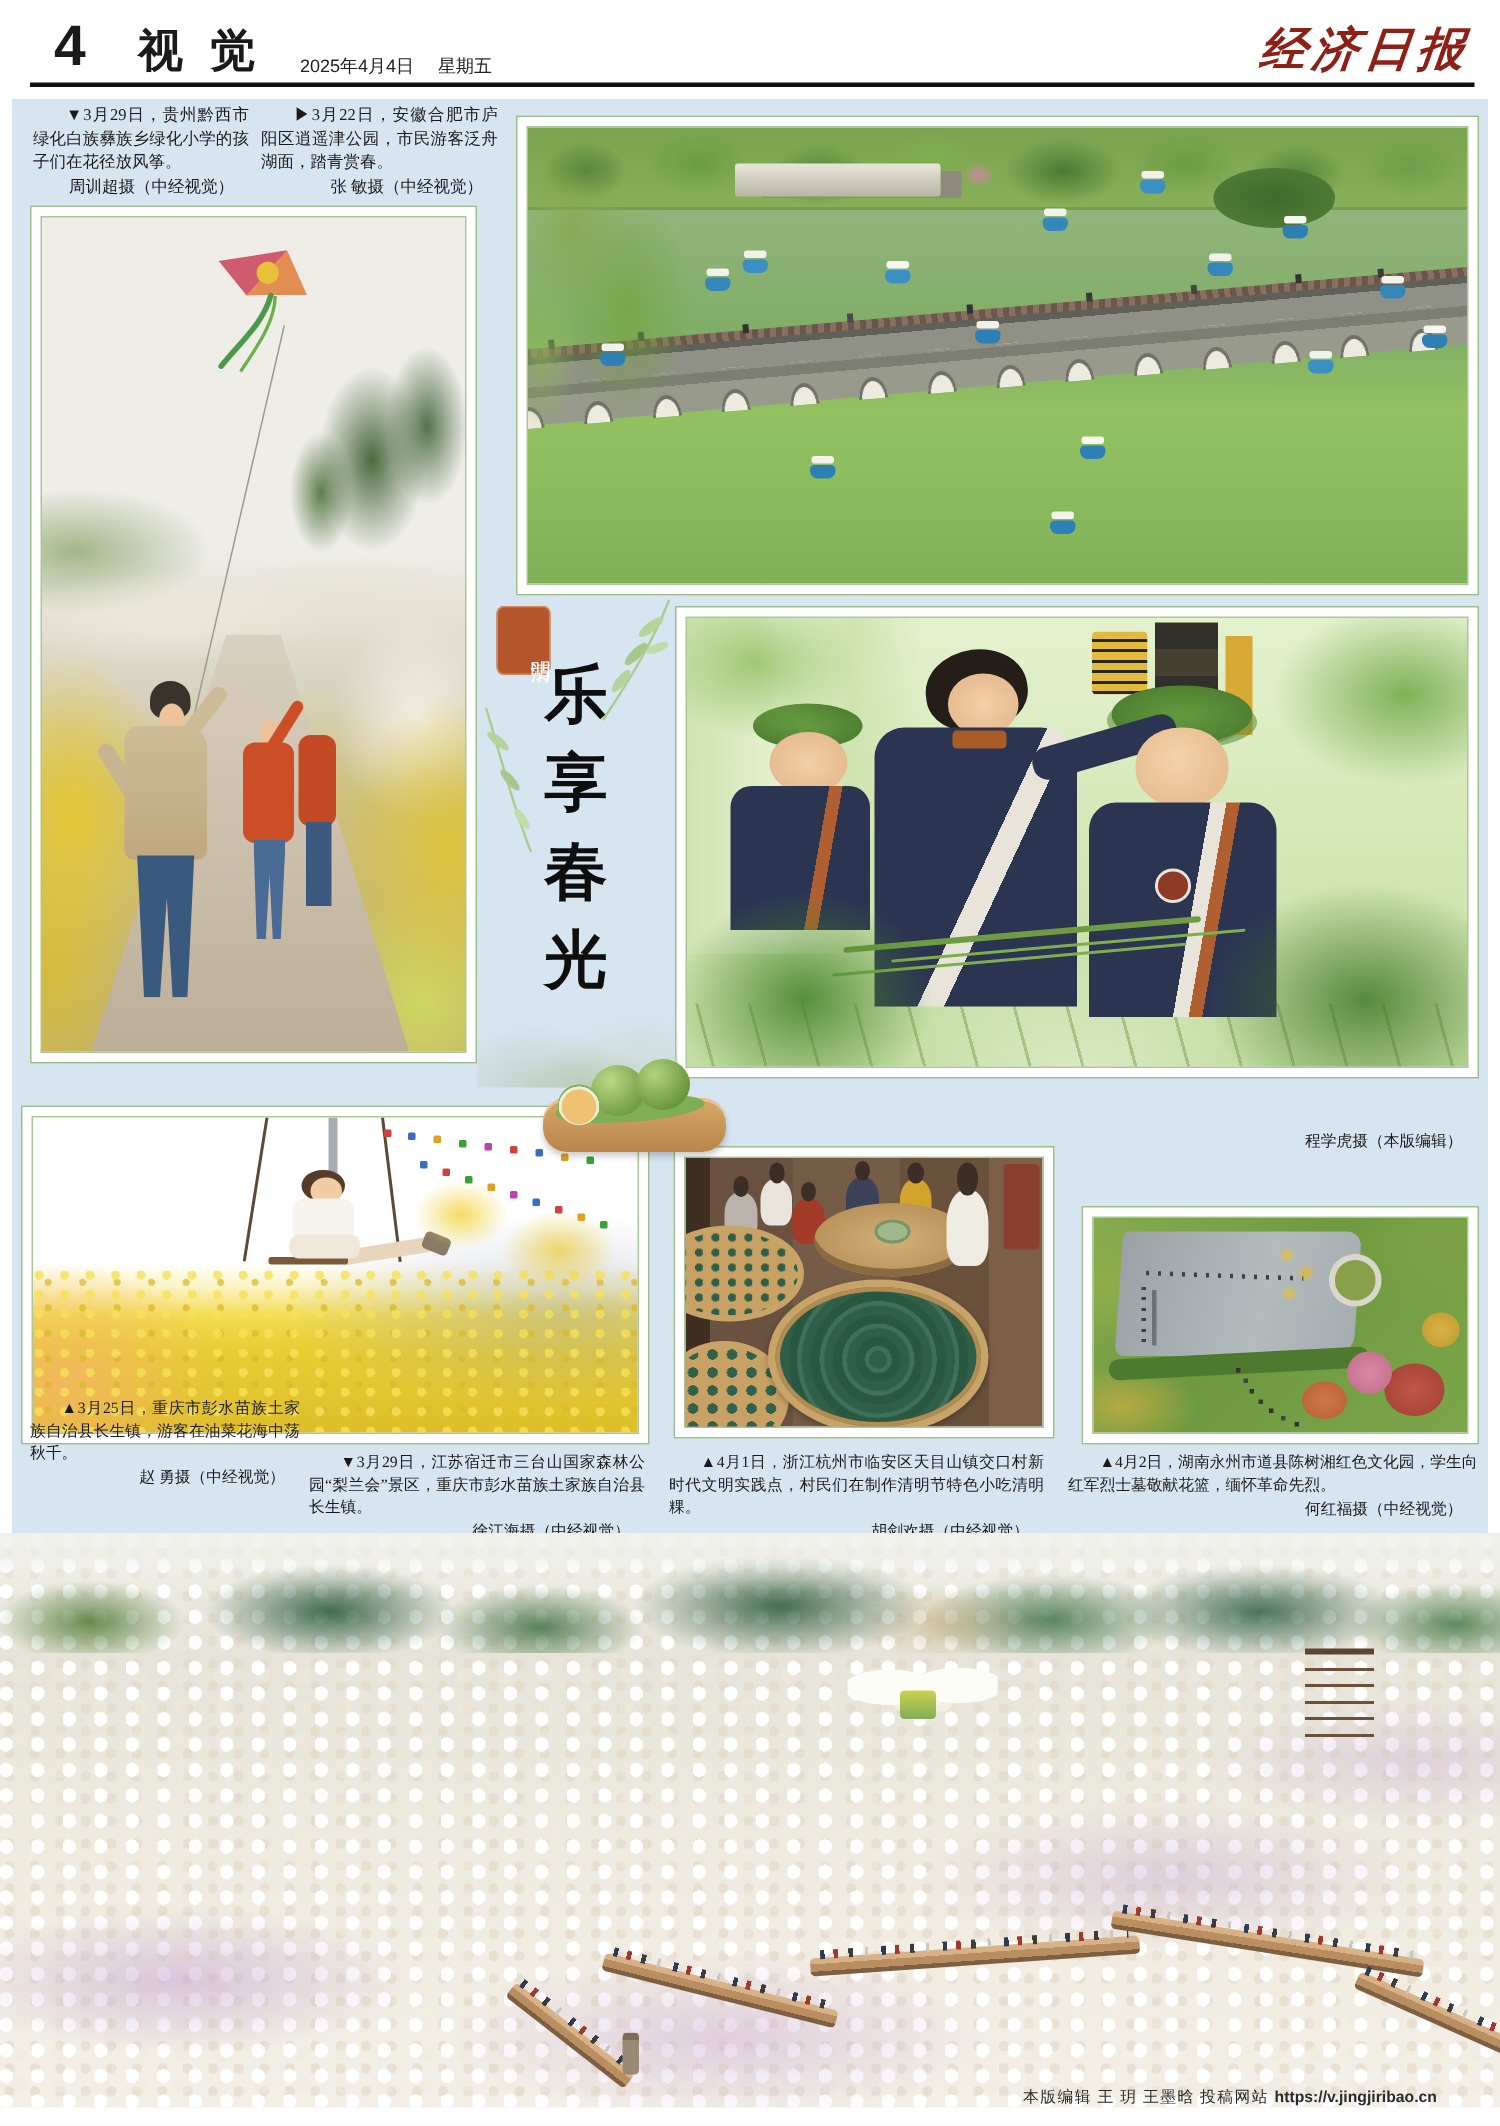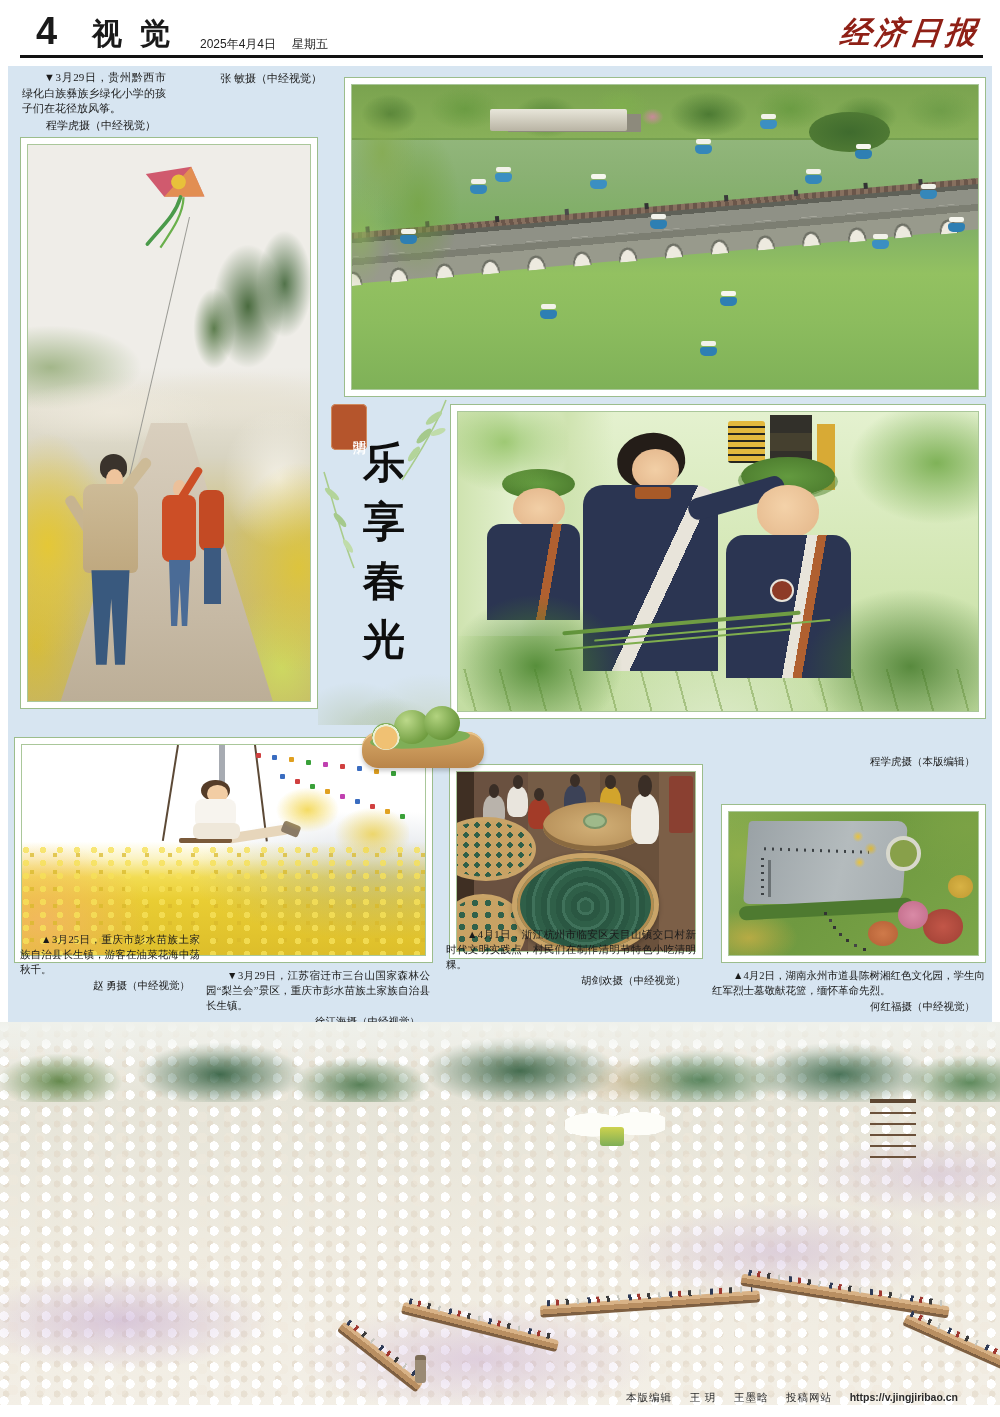--- a/index.html
+++ b/index.html
@@ -271,21 +271,21 @@
   .pr-w1{left:33%;top:86%;width:10%;transform:rotate(38deg);}
   .pr-w2{left:40%;top:78%;width:16%;transform:rotate(14deg);}
   .pr-w3{left:54%;top:72%;width:22%;transform:rotate(-4deg);}
   .pr-w4{left:74%;top:70%;width:21%;transform:rotate(9deg);}
   .pr-w5{left:90%;top:82%;width:11%;transform:rotate(24deg);}
   .pr-lantern{left:41.5%;top:87%;width:11px;height:28px;background:#9a8a74;border-radius:3px;border-top:5px solid #7c6c56;}
 
   
   .pfooter{position:absolute;right:42px;top:1391px;font-size:10.5px;color:#2a2a2a;letter-spacing:1px;
            font-family:"Liberation Serif",serif;}
-  .pfooter span{margin-left:14px;}
+  .pfooter span{}
   .pfooter .url{font-family:"Liberation Sans",sans-serif;font-weight:bold;letter-spacing:0;}
 </style>
 </head>
 <body>
 
 <div class="page">
 
   <div class="hdr">
     <span class="pageno">4</span>
     <span class="section">视觉</span>
@@ -293,23 +293,24 @@
       <span>2025年4月4日</span><span class="wd">星期五</span>
     </span>
     <span class="masthead">经济日报</span>
   </div>
   <div class="rule"></div>
 
   <div class="board"></div>
 
   <div class="cap cap-top" style="left:22px;top:70px;width:144px">
     <p class="cap-t">▼3月29日，贵州黔西市绿化白族彝族乡绿化小学的孩子们在花径放风筝。</p>
-    <p class="cap-c">程学虎摄（中经视觉）</p>
+    <p class="cap-c">周训超摄（中经视觉）</p>
   </div>
   <div class="cap cap-top" style="left:174px;top:70px;width:158px">
+    <p class="cap-t">▶3月22日，安徽合肥市庐阳区逍遥津公园，市民游客泛舟湖面，踏青赏春。</p>
     <p class="cap-c">张 敏摄（中经视觉）</p>
   </div>
 
   <div class="frame" style="left:20px;top:137px;width:298px;height:572px">
     <div class="photo ph-kite">
       <div class="kt-path"></div>
       <div class="kt-string"></div>
       <svg class="kt-kite" viewBox="0 0 100 120">
         <polygon points="10,18 70,2 92,40 38,46" fill="#d05a6e"></polygon>
         <polygon points="38,46 70,2 92,40" fill="#e8a04a" opacity="0.75"></polygon>
@@ -461,21 +462,21 @@
   </div>
 
   <div class="cap cap-bot" style="left:20px;top:932px;width:180px">
     <p class="cap-t">▲3月25日，重庆市彭水苗族土家族自治县长生镇，游客在油菜花海中荡秋千。</p>
     <p class="cap-c">赵 勇摄（中经视觉）</p>
   </div>
   <div class="cap cap-bot" style="left:206px;top:968px;width:224px">
     <p class="cap-t">▼3月29日，江苏宿迁市三台山国家森林公园“梨兰会”景区，重庆市彭水苗族土家族自治县长生镇。</p>
     <p class="cap-c">徐江海摄（中经视觉）</p>
   </div>
-  <div class="cap cap-bot" style="left:446px;top:927px;width:250px">
+  <div class="cap cap-bot" style="left:446px;top:968px;width:250px">
     <p class="cap-t">▲4月1日，浙江杭州市临安区天目山镇交口村新时代文明实践点，村民们在制作清明节特色小吃清明粿。</p>
     <p class="cap-c">胡剑欢摄（中经视觉）</p>
   </div>
   <div class="cap cap-bot" style="left:712px;top:968px;width:273px">
     <p class="cap-t">▲4月2日，湖南永州市道县陈树湘红色文化园，学生向红军烈士墓敬献花篮，缅怀革命先烈。</p>
     <p class="cap-c">何红福摄（中经视觉）</p>
   </div>
 
   <div class="pear">
     <div class="pr-trees"></div>

